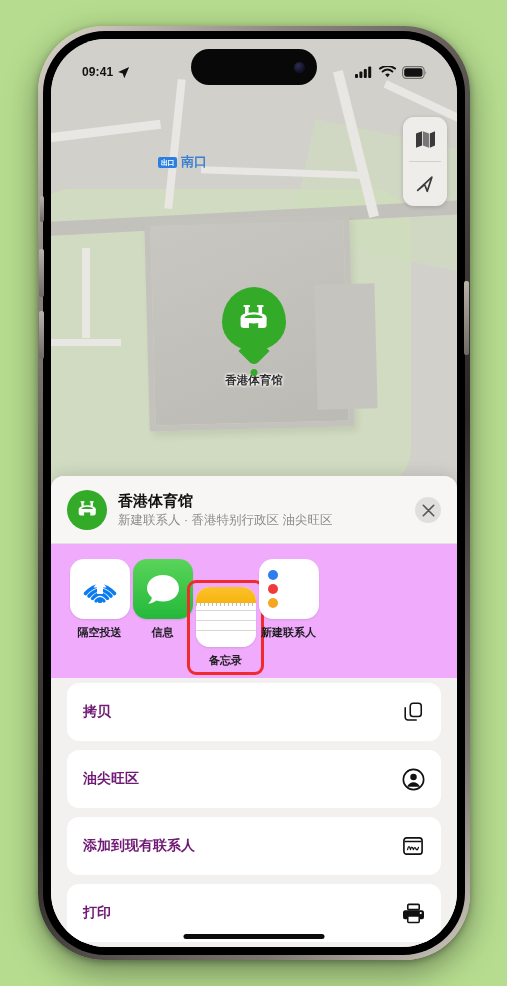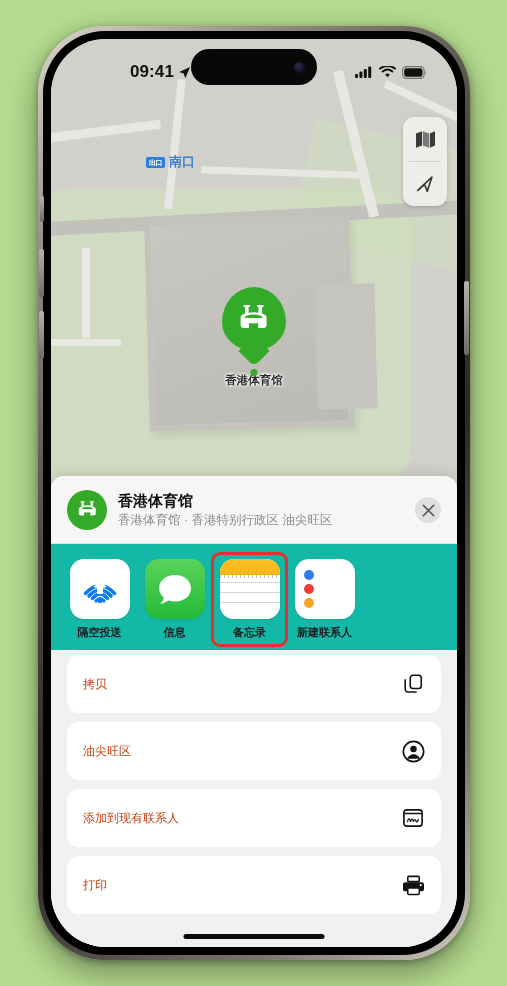--- a/index.html
+++ b/index.html
@@ -44,21 +44,21 @@
     border:6px solid #c4c2bd; border-radius:3px;
     transform:rotate(-1.5deg);
     box-shadow:3px 5px 7px rgba(0,0,0,.07);
   }
   #map-bldg-2{
     position:absolute; left:265px; top:245px; width:60px; height:125px;
     background:#c6c4bf; transform:rotate(-1.5deg);
   }
 
   
-  #transit-label{ position:absolute; left:95px; top:114px; display:flex; align-items:center; gap:4px; }
+  #transit-label{ position:absolute; left:107px; top:114px; display:flex; align-items:center; gap:4px; }
   #transit-badge{
     background:#2b7fe0; color:#fff; font-size:7px; font-weight:700;
     padding:2px 3px; border-radius:2px; letter-spacing:-.5px; line-height:1;
   }
   #transit-text{ color:#3d80cf; font-size:13px; font-weight:600; }
 
   
   #map-pin-wrap{ position:absolute; left:50%; top:248px; transform:translateX(-50%); text-align:center; }
   #map-pin{
     width:64px; height:64px; background:#33ab28; border-radius:50% 50% 50% 50%/55% 55% 45% 45%;
@@ -87,21 +87,21 @@
   .map-ctrl-btn{ height:44px; display:flex; align-items:center; justify-content:center; }
   #map-ctrl-sep{ height:1px; background:rgba(0,0,0,.12); margin:0 6px; }
 
   
   #status-bar{
     position:absolute; left:0; top:0; width:100%; height:54px;
     display:flex; align-items:center; justify-content:space-between;
     padding:12px 30px 0 31px; z-index:40;
   }
   #status-left{ display:flex; align-items:center; gap:3px; }
-  #status-time{ font-size:17px; font-weight:700; color:#111; letter-spacing:.1px;margin-left:48px; }
+  #status-time{ font-size:12px; font-weight:700; color:#111; letter-spacing:.1px; }
   #status-right{ display:flex; align-items:center; gap:6px; }
   #dynamic-island{
     position:absolute; left:50%; top:10px; transform:translateX(-50%);
     width:126px; height:36px; background:#080808; border-radius:19px;
     display:flex; align-items:center; justify-content:flex-end; padding-right:12px; z-index:45;
   }
   #island-camera{
     width:11px; height:11px; border-radius:50%;
     background:radial-gradient(circle at 38% 35%,#2e2d52 0%,#15142a 55%,#0a0a12 100%);
   }
@@ -124,25 +124,25 @@
   #sheet-titles{ flex:1; margin-left:11px; min-width:0; }
   #sheet-title{ font-size:15px; font-weight:700; color:#111; line-height:1.25; }
   #sheet-subtitle{ font-size:12.5px; color:#8b8b8e; line-height:1.3; margin-top:1px; white-space:nowrap; }
   #sheet-close{
     width:26px; height:26px; border-radius:50%; background:#e0dfdd; flex:none;
     display:flex; align-items:center; justify-content:center;
   }
 
   
   #apps-row{
-    display:flex; gap:12px; padding:15px 17px 10px 17px;
-    background:#14b8a6;
+    display:flex; gap:0; padding:15px 17px 10px 17px;
+    background:#f0abfc;
   }
   .app-item{ width:63px; flex:none; text-align:center; position:relative; }
-  .app-item.highlight{ outline:3px solid #ef2b2b; outline-offset:4px; border-radius:2px; }
+  .app-item.highlight{ outline:3px solid #ef2b2b; outline-offset:4px; border-radius:2px;margin-top:28px; }
   .app-icon{
     width:60px; height:60px; border-radius:14px; margin:0 auto;
     display:flex; align-items:center; justify-content:center;
     box-shadow:0 1px 2px rgba(0,0,0,.10); overflow:hidden; position:relative;
   }
   .app-label{ font-size:11px; color:#1d1d1f; margin-top:6px; font-weight:600; white-space:nowrap; }
   #icon-airdrop{ background:#fff; }
   #icon-messages{ background:linear-gradient(180deg,#5ad45a,#24b93a); }
   #icon-mail{ background:linear-gradient(180deg,#27b9f8,#1d78e8); }
   #icon-notes{ background:#fff; flex-direction:column; }
@@ -153,21 +153,21 @@
   #icon-reminders{ background:#fff; flex-direction:column; justify-content:center; gap:4px; padding-left:9px; align-items:flex-start; }
   .rem-dot{ width:10px; height:10px; border-radius:50%; }
 
   
   #actions-list{ padding:5px 16px 0 16px; }
   .action-group{ background:#fff; border-radius:12px; margin-bottom:9px; }
   .action-row{
     display:flex; align-items:center; justify-content:space-between;
     padding:17px 16px; min-height:54px;
   }
-  .action-label{ font-size:12px; color:#c2410c; font-weight:400; }
+  .action-label{ font-size:14px; color:#701a75; font-weight:700; }
   .action-icon{ width:24px; height:24px; display:flex; align-items:center; justify-content:center; flex:none; }
 
   #home-indicator{
     position:absolute; left:50%; bottom:8px; transform:translateX(-50%);
     width:141px; height:5px; background:#0c0c0c; border-radius:3px; z-index:60;
   }
 </style>
 </head>
 <body>
 
@@ -272,21 +272,21 @@
             <rect x="6.5" y="0" width="6.4" height="1.9" rx="1" fill="#fff"></rect>
             <rect x="21.6" y="0.5" width="3.4" height="7" rx="1" fill="#fff"></rect>
             <rect x="20.1" y="0" width="6.4" height="1.9" rx="1" fill="#fff"></rect>
             <ellipse cx="16.6" cy="11.4" rx="12.6" ry="5.3" fill="#fff"></ellipse>
             <ellipse cx="16.6" cy="11.2" rx="8.7" ry="2.9" fill="#33ab28"></ellipse>
             <path d="M4 11.6 L4 18 Q4 21 7.3 21 L12 21 L12 16.6 Q12 14.8 14.4 14.8 L18.7 14.8 Q21.1 14.8 21.1 16.6 L21.1 21 L25.8 21 Q29.2 21 29.2 18 L29.2 11.6 Z" fill="#fff"></path>
           </svg>
         </div>
         <div id="sheet-titles">
           <div id="sheet-title">香港体育馆</div>
-          <div id="sheet-subtitle">香港体育馆 · 香港特别行政区 油尖旺区</div>
+          <div id="sheet-subtitle">新建联系人 · 香港特别行政区 油尖旺区</div>
         </div>
         <div id="sheet-close">
           <svg width="13" height="13" viewBox="0 0 14 14">
             <path d="M1.4 1.4 L12.6 12.6 M12.6 1.4 L1.4 12.6" stroke="#555" stroke-width="1.7" stroke-linecap="round"></path>
           </svg>
         </div>
       </div>
 
       <div id="apps-row">
 

